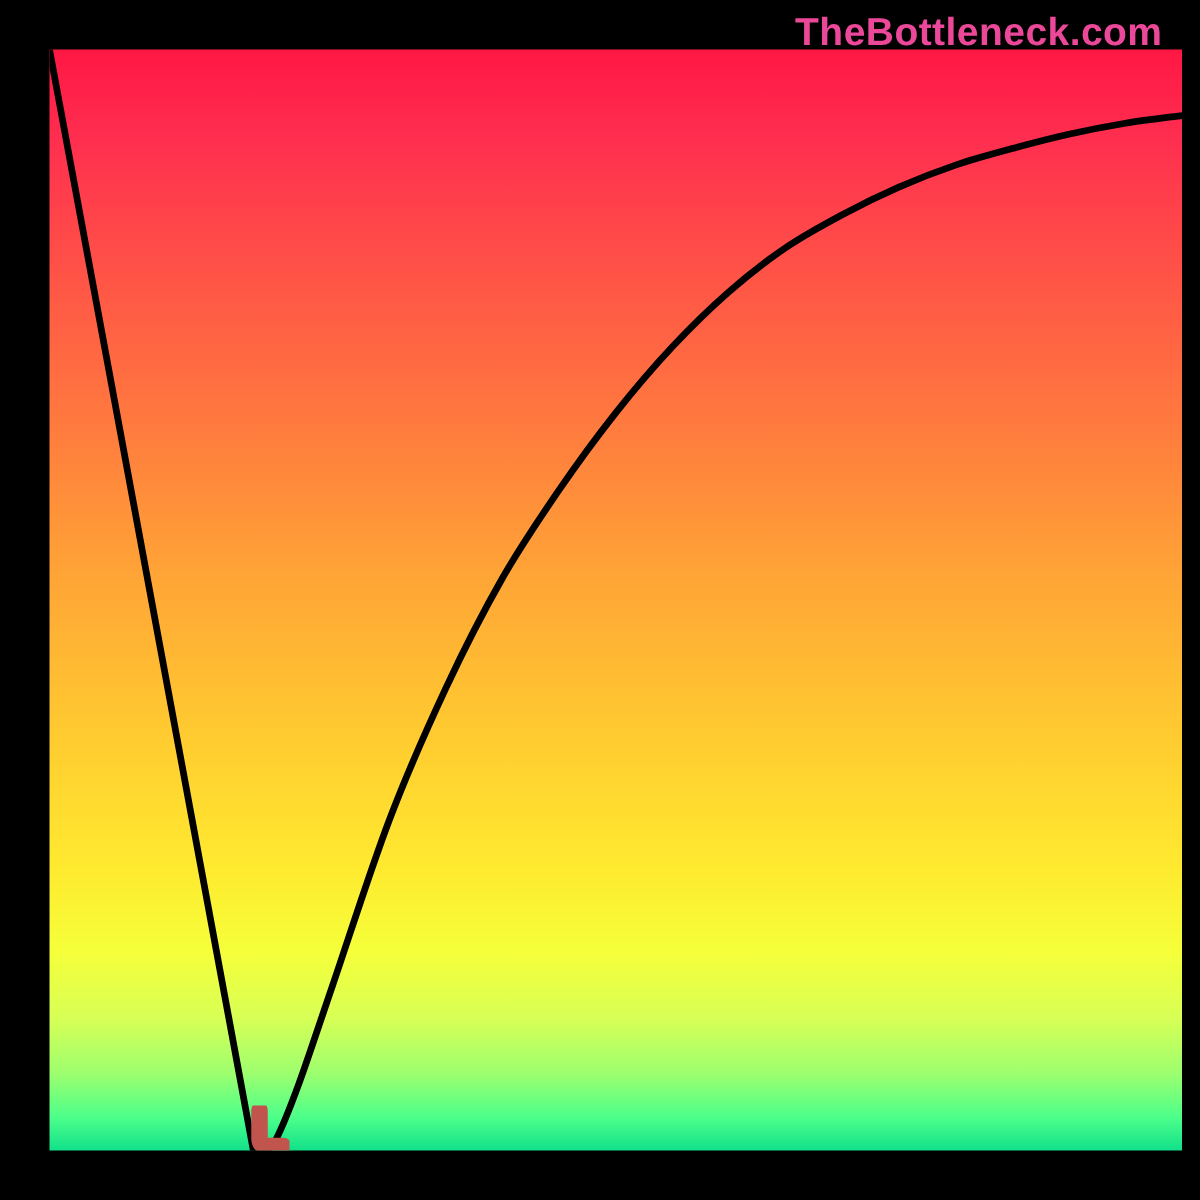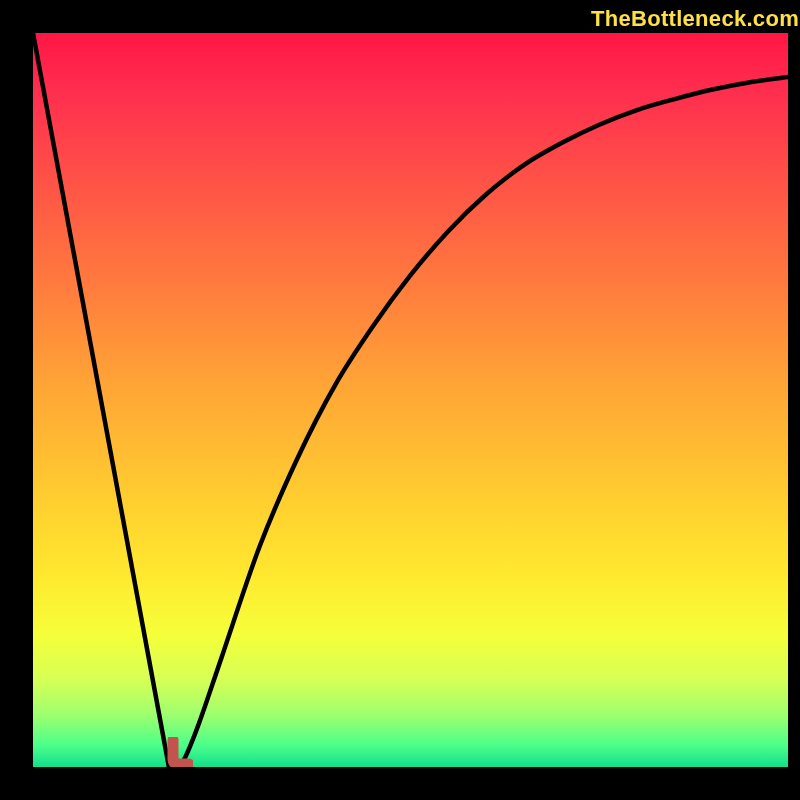--- a/index.html
+++ b/index.html
@@ -37,23 +37,23 @@
       #f5ff3a 82%,
       #d7ff55 88%,
       #9dff6f 93%,
       #4cff8a 97%,
       #12e08a 100%
     );
   }
   .watermark {
     position: absolute;
     top: 6px;
-    right: 1px;
-    color: #fde047;
-    font-size: 22px;
+    right: 25px;
+    color: #ec4899;
+    font-size: 26px;
     letter-spacing: 0.3px;
     font-weight: 600;
   }
   svg.curve {
     position: absolute;
     left: 0;
     top: 0;
     width: 755px;
     height: 734px;
   }

